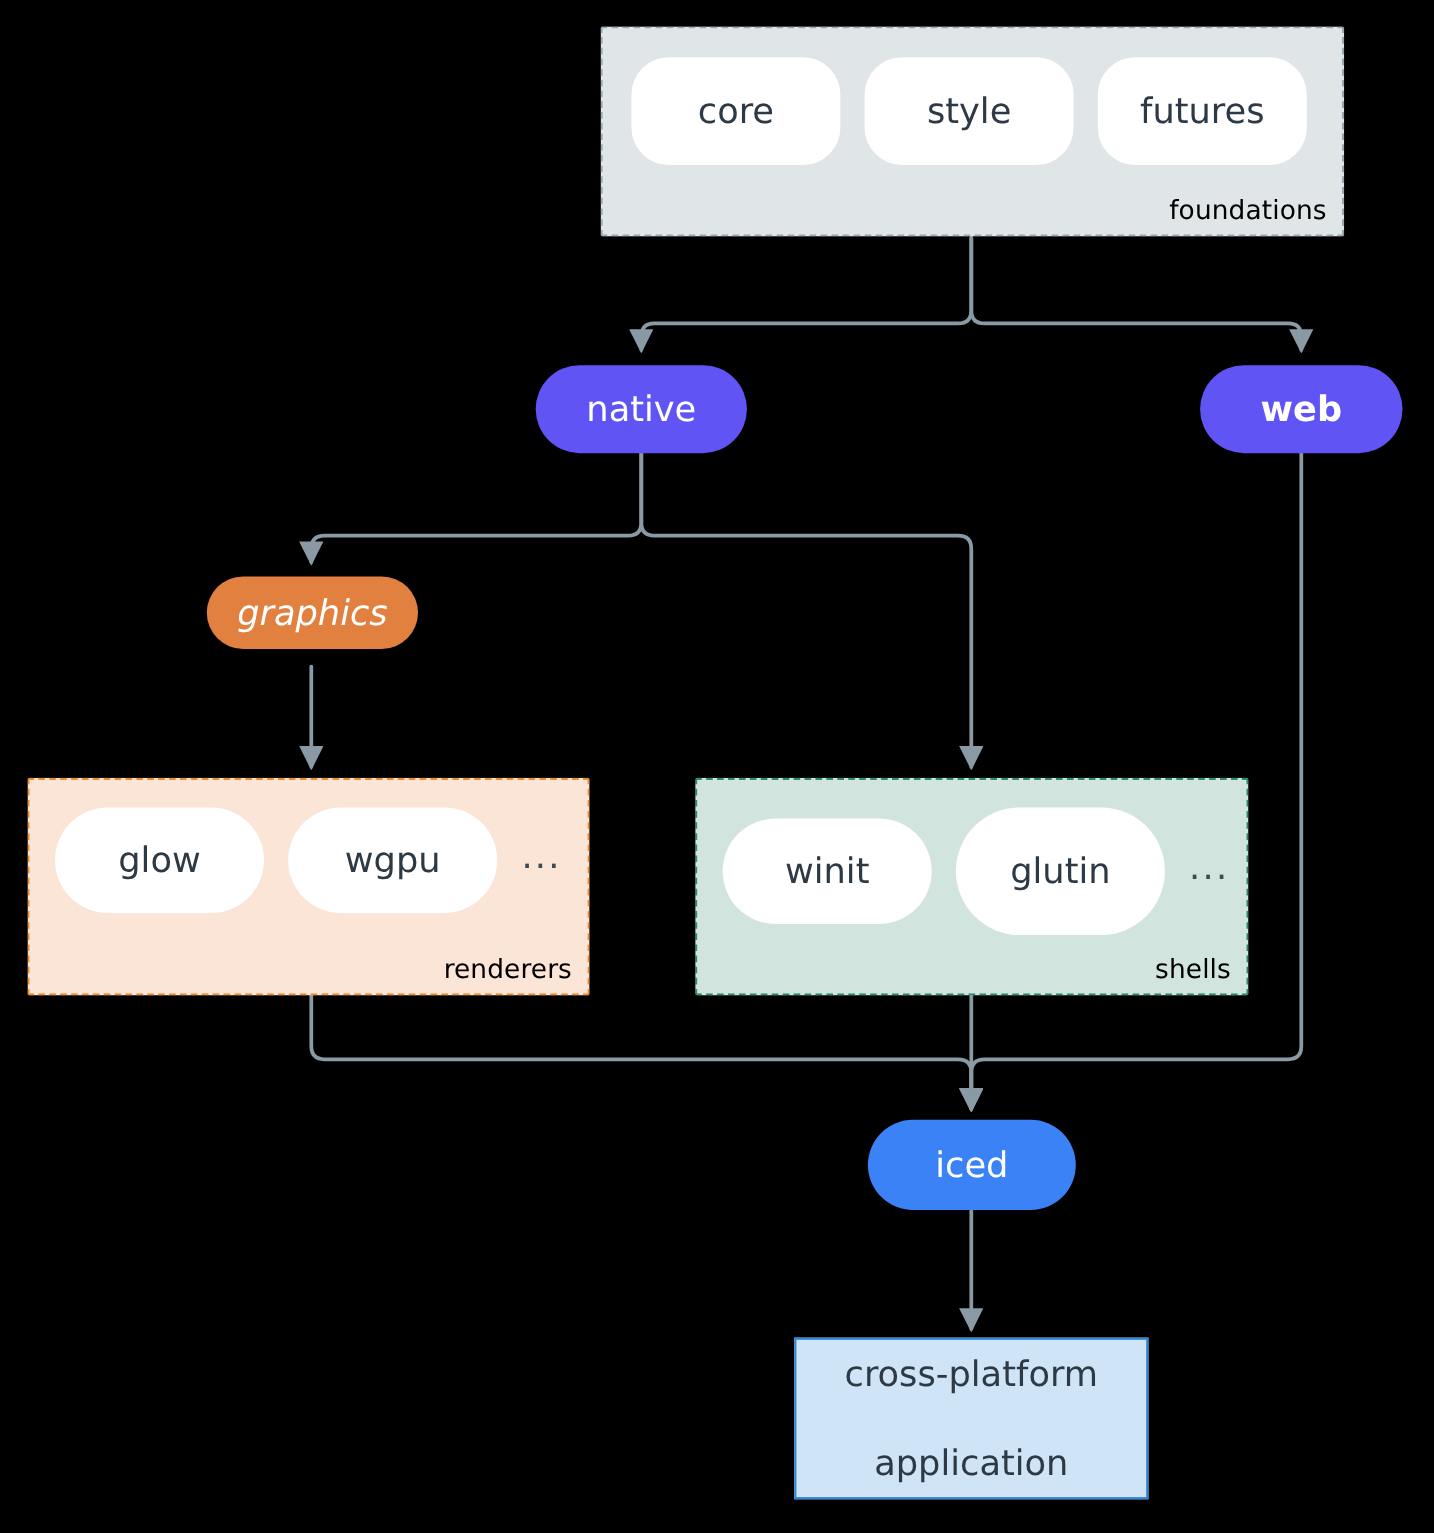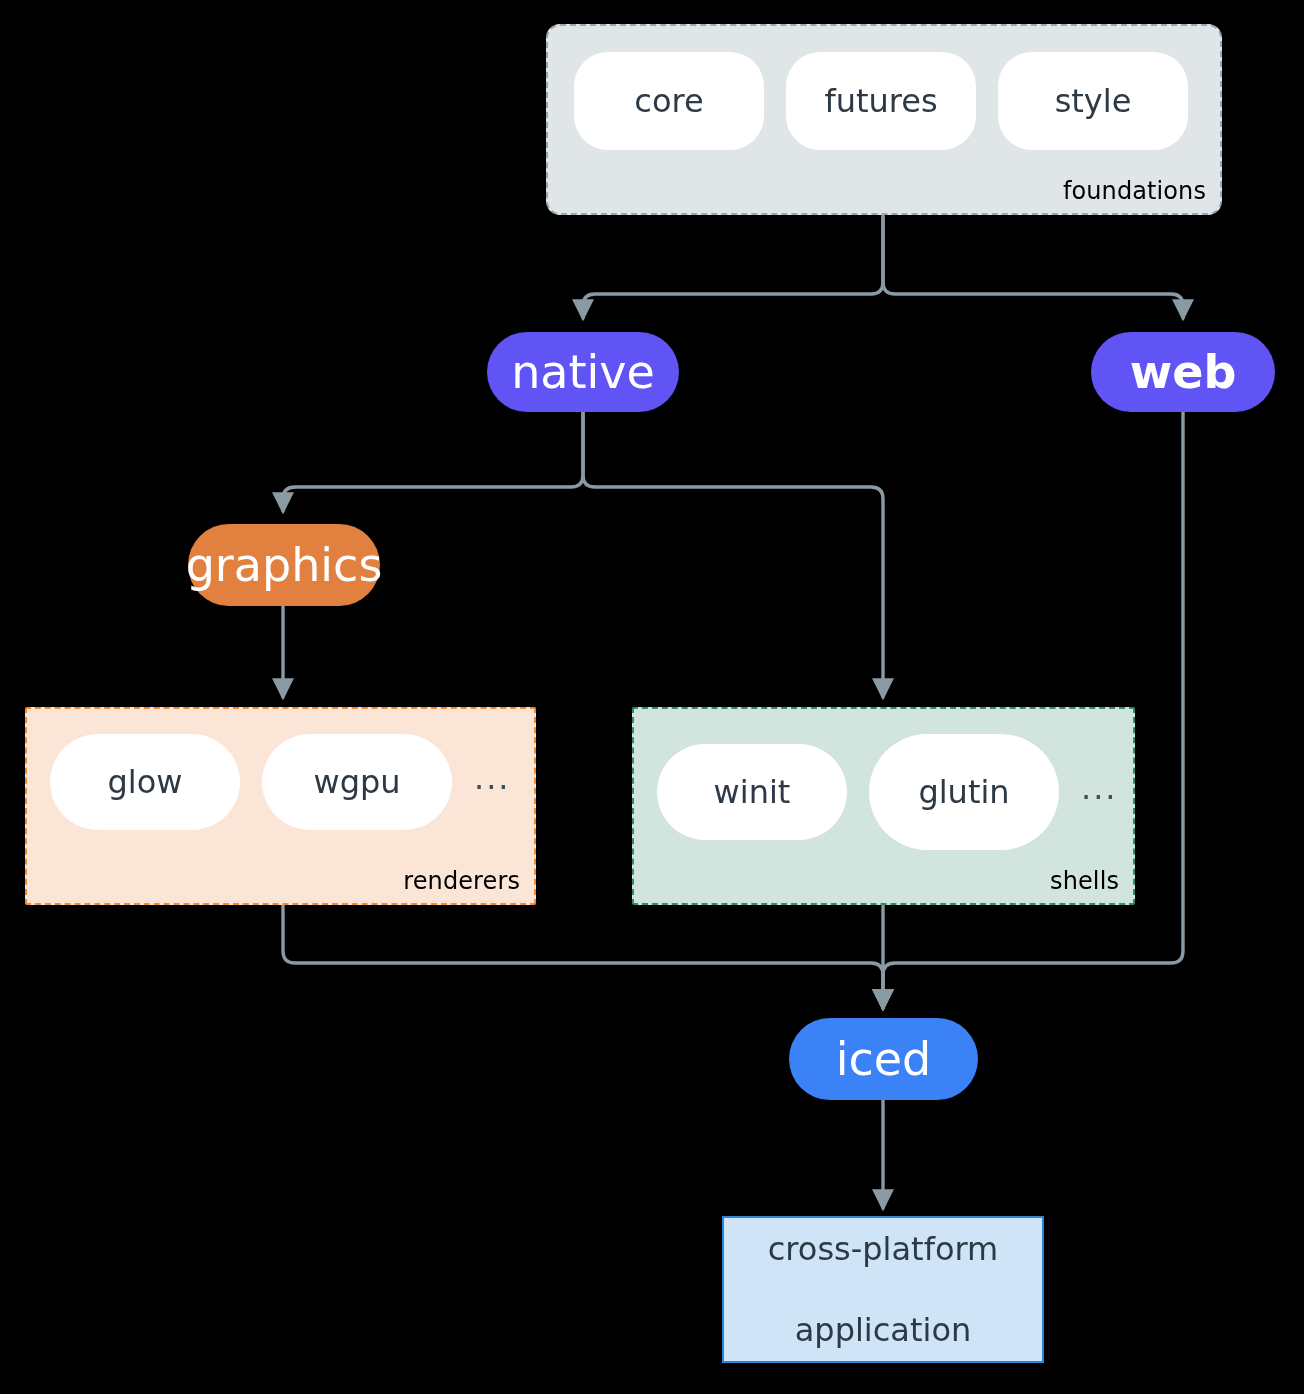--- a/index.html
+++ b/index.html
@@ -46,21 +46,21 @@
     left: 0;
     top: 0;
     display: flex;
     align-items: center;
     gap: 22px;
   }
 
   .cluster.foundations {
     background: #e0e5e8;
     border: 2px dashed #9aa8b2;
-    border-radius: 14px;
+    border-radius: 2px;
     padding-left: 44px;
   }
   .cluster.renderers {
     background: #fbe5d6;
     border: 2px dashed #ef8b33;
     border-radius: 2px;
   }
   .cluster.shells {
     background: #d2e4de;
     border: 2px dashed #2f8b72;
@@ -90,21 +90,21 @@
     padding-bottom: 8px;
   }
 
   
   .node {
     position: absolute;
     display: flex;
     align-items: center;
     justify-content: center;
     box-sizing: border-box;
-    font-size: 46px;
+    font-size: 32px;
     color: #ffffff;
     white-space: nowrap;
   }
   .node.purple {
     background: #6154f5;
     border-radius: 46px;
   }
   .node.orange {
     background: #e2813f;
     border-radius: 46px;
@@ -153,31 +153,31 @@
 
       <path d="M 1183,412 L 1183,951 Q 1183,963 1171,963 L 895,963 Q 883,963 883,975 L 883,1008" marker-end="url(#arrow)"></path>
 
       <path d="M 883,1100 L 883,1208" marker-end="url(#arrow)"></path>
     </g>
   </svg>
 
   <div class="cluster foundations" style="left:546px; top:24px; width:676px; height:191px;">
     <div class="cluster-row" style="left:26px; top:26px;">
       <div class="chip sq" style="width:190px; height:98px;">core</div>
+      <div class="chip sq" style="width:190px; height:98px;">style</div>
       <div class="chip sq" style="width:190px; height:98px;">futures</div>
-      <div class="chip sq" style="width:190px; height:98px;">style</div>
     </div>
     <div class="cluster-label">foundations</div>
   </div>
 
   <div class="node purple" style="left:487px; top:332px; width:192px; height:80px;">native</div>
 
   <div class="node purple" style="left:1091px; top:332px; width:184px; height:80px;font-weight:bold;">web</div>
 
-  <div class="node orange" style="left:188px; top:524px; width:192px; height:82px;">graphics</div>
+  <div class="node orange" style="left:188px; top:524px; width:192px; height:66px;font-style:italic;">graphics</div>
 
   <div class="cluster renderers" style="left:25px; top:707px; width:511px; height:198px;">
     <div class="cluster-row" style="left:23px; top:25px;">
       <div class="chip" style="width:190px; height:96px;">glow</div>
       <div class="chip" style="width:190px; height:96px;">wgpu</div>
       <div class="ellipsis">...</div>
     </div>
     <div class="cluster-label">renderers</div>
   </div>
 

